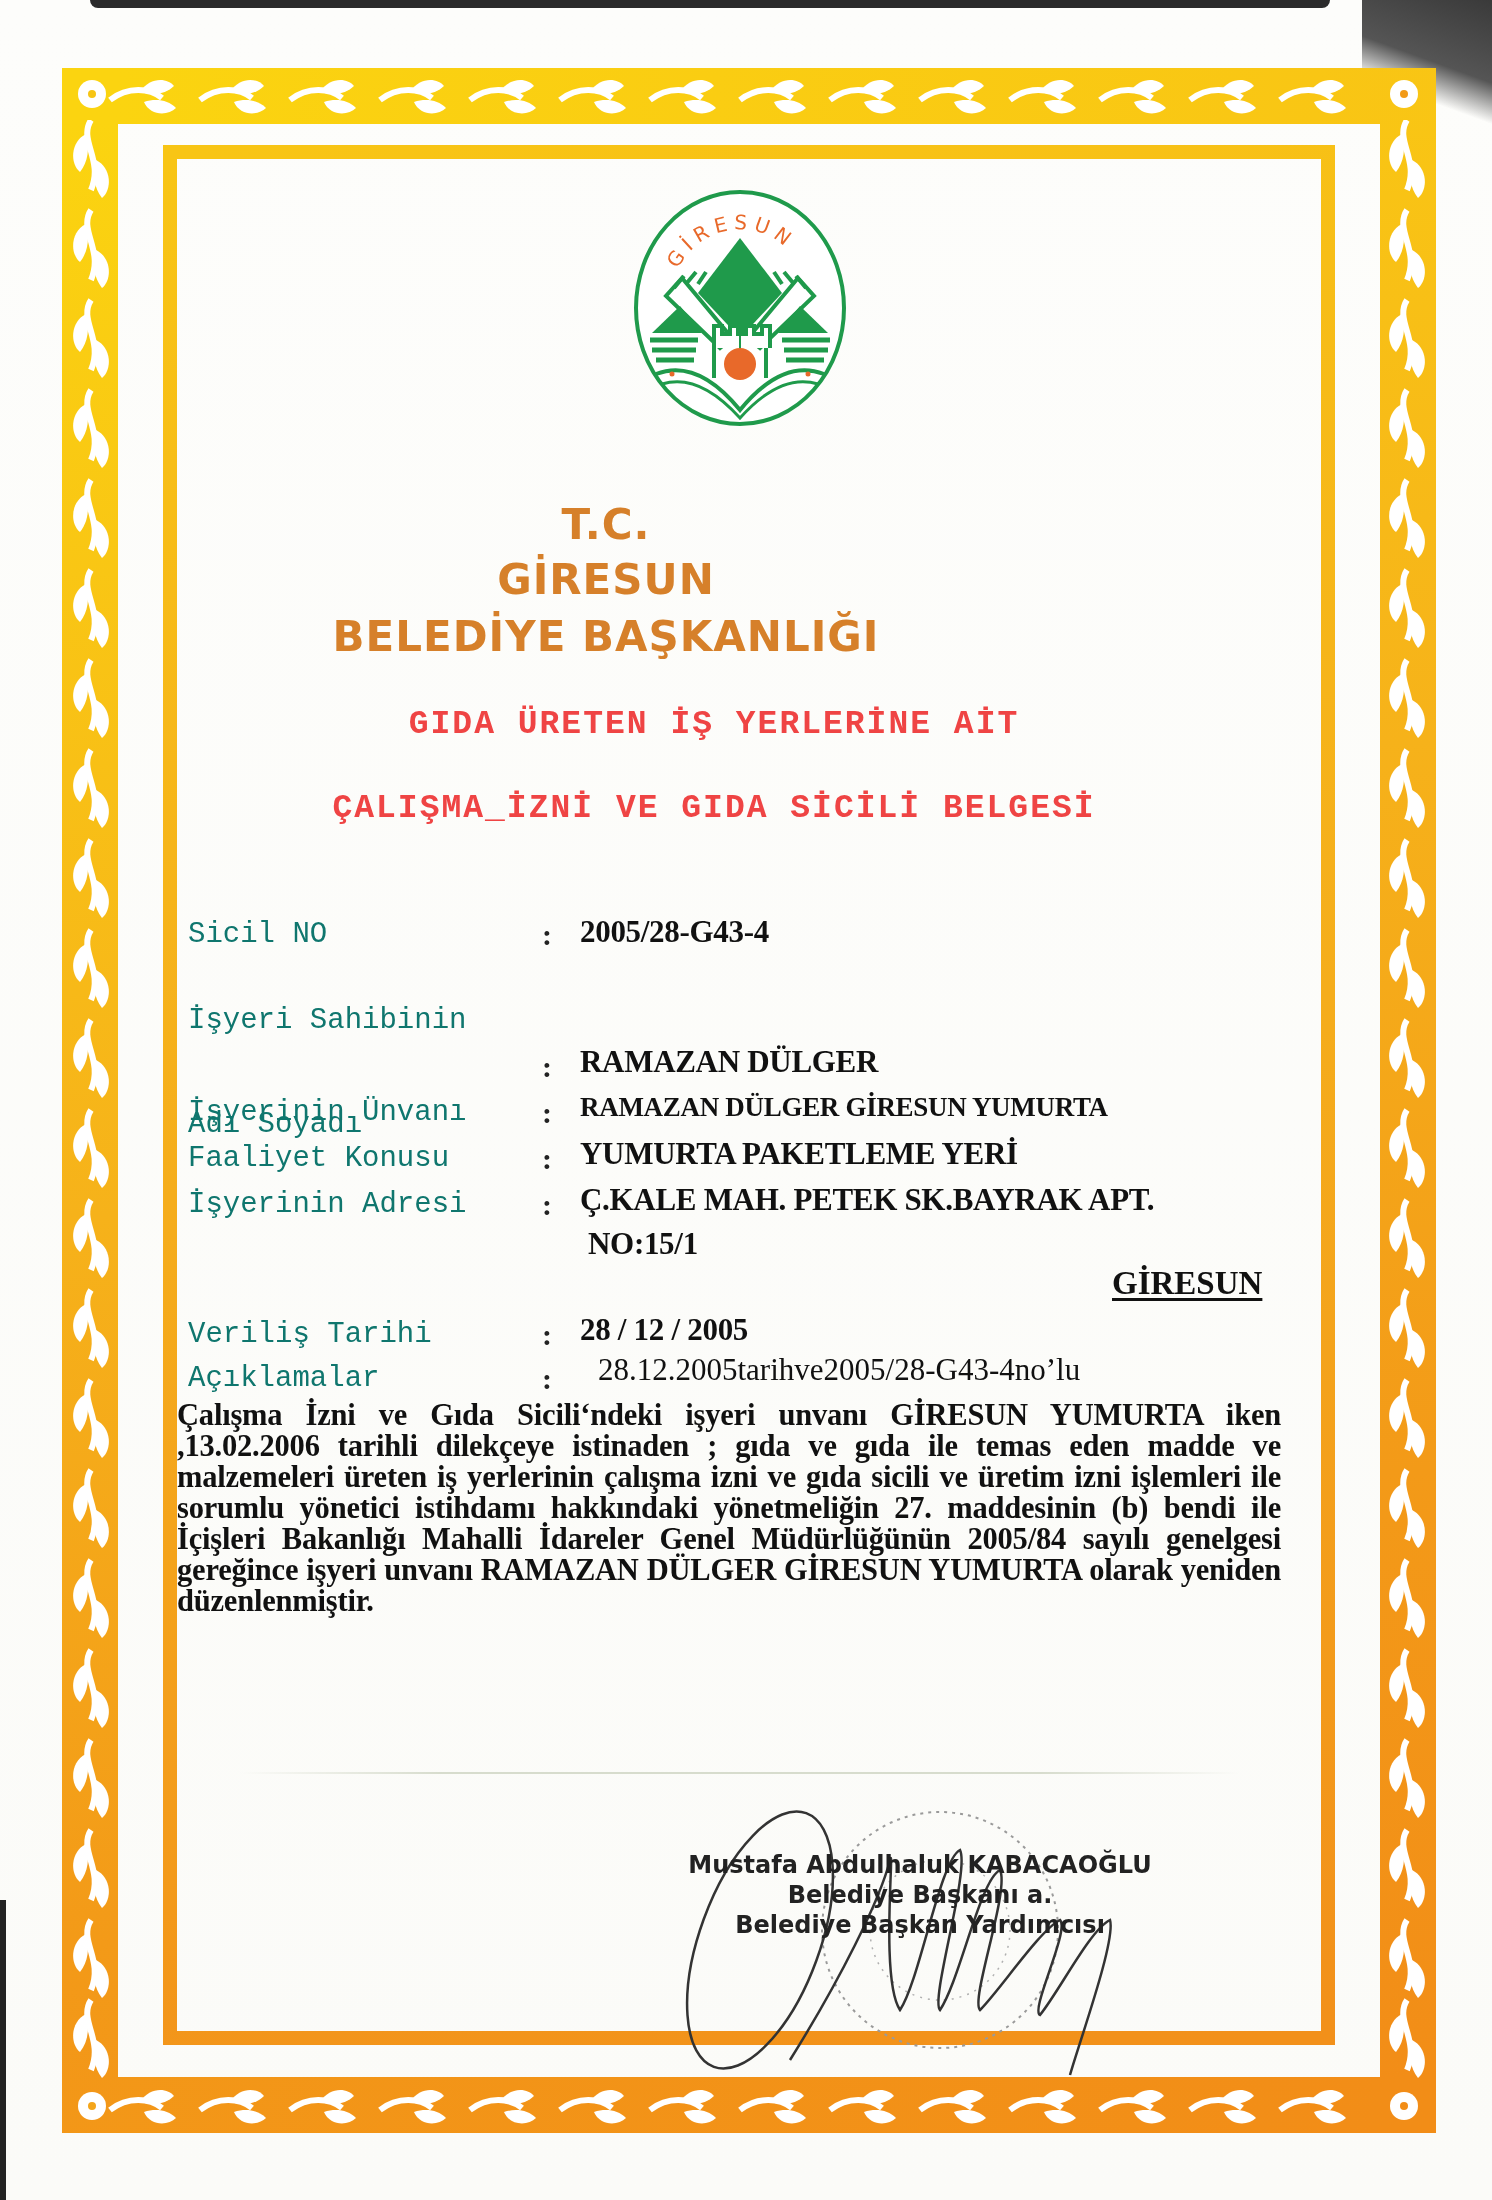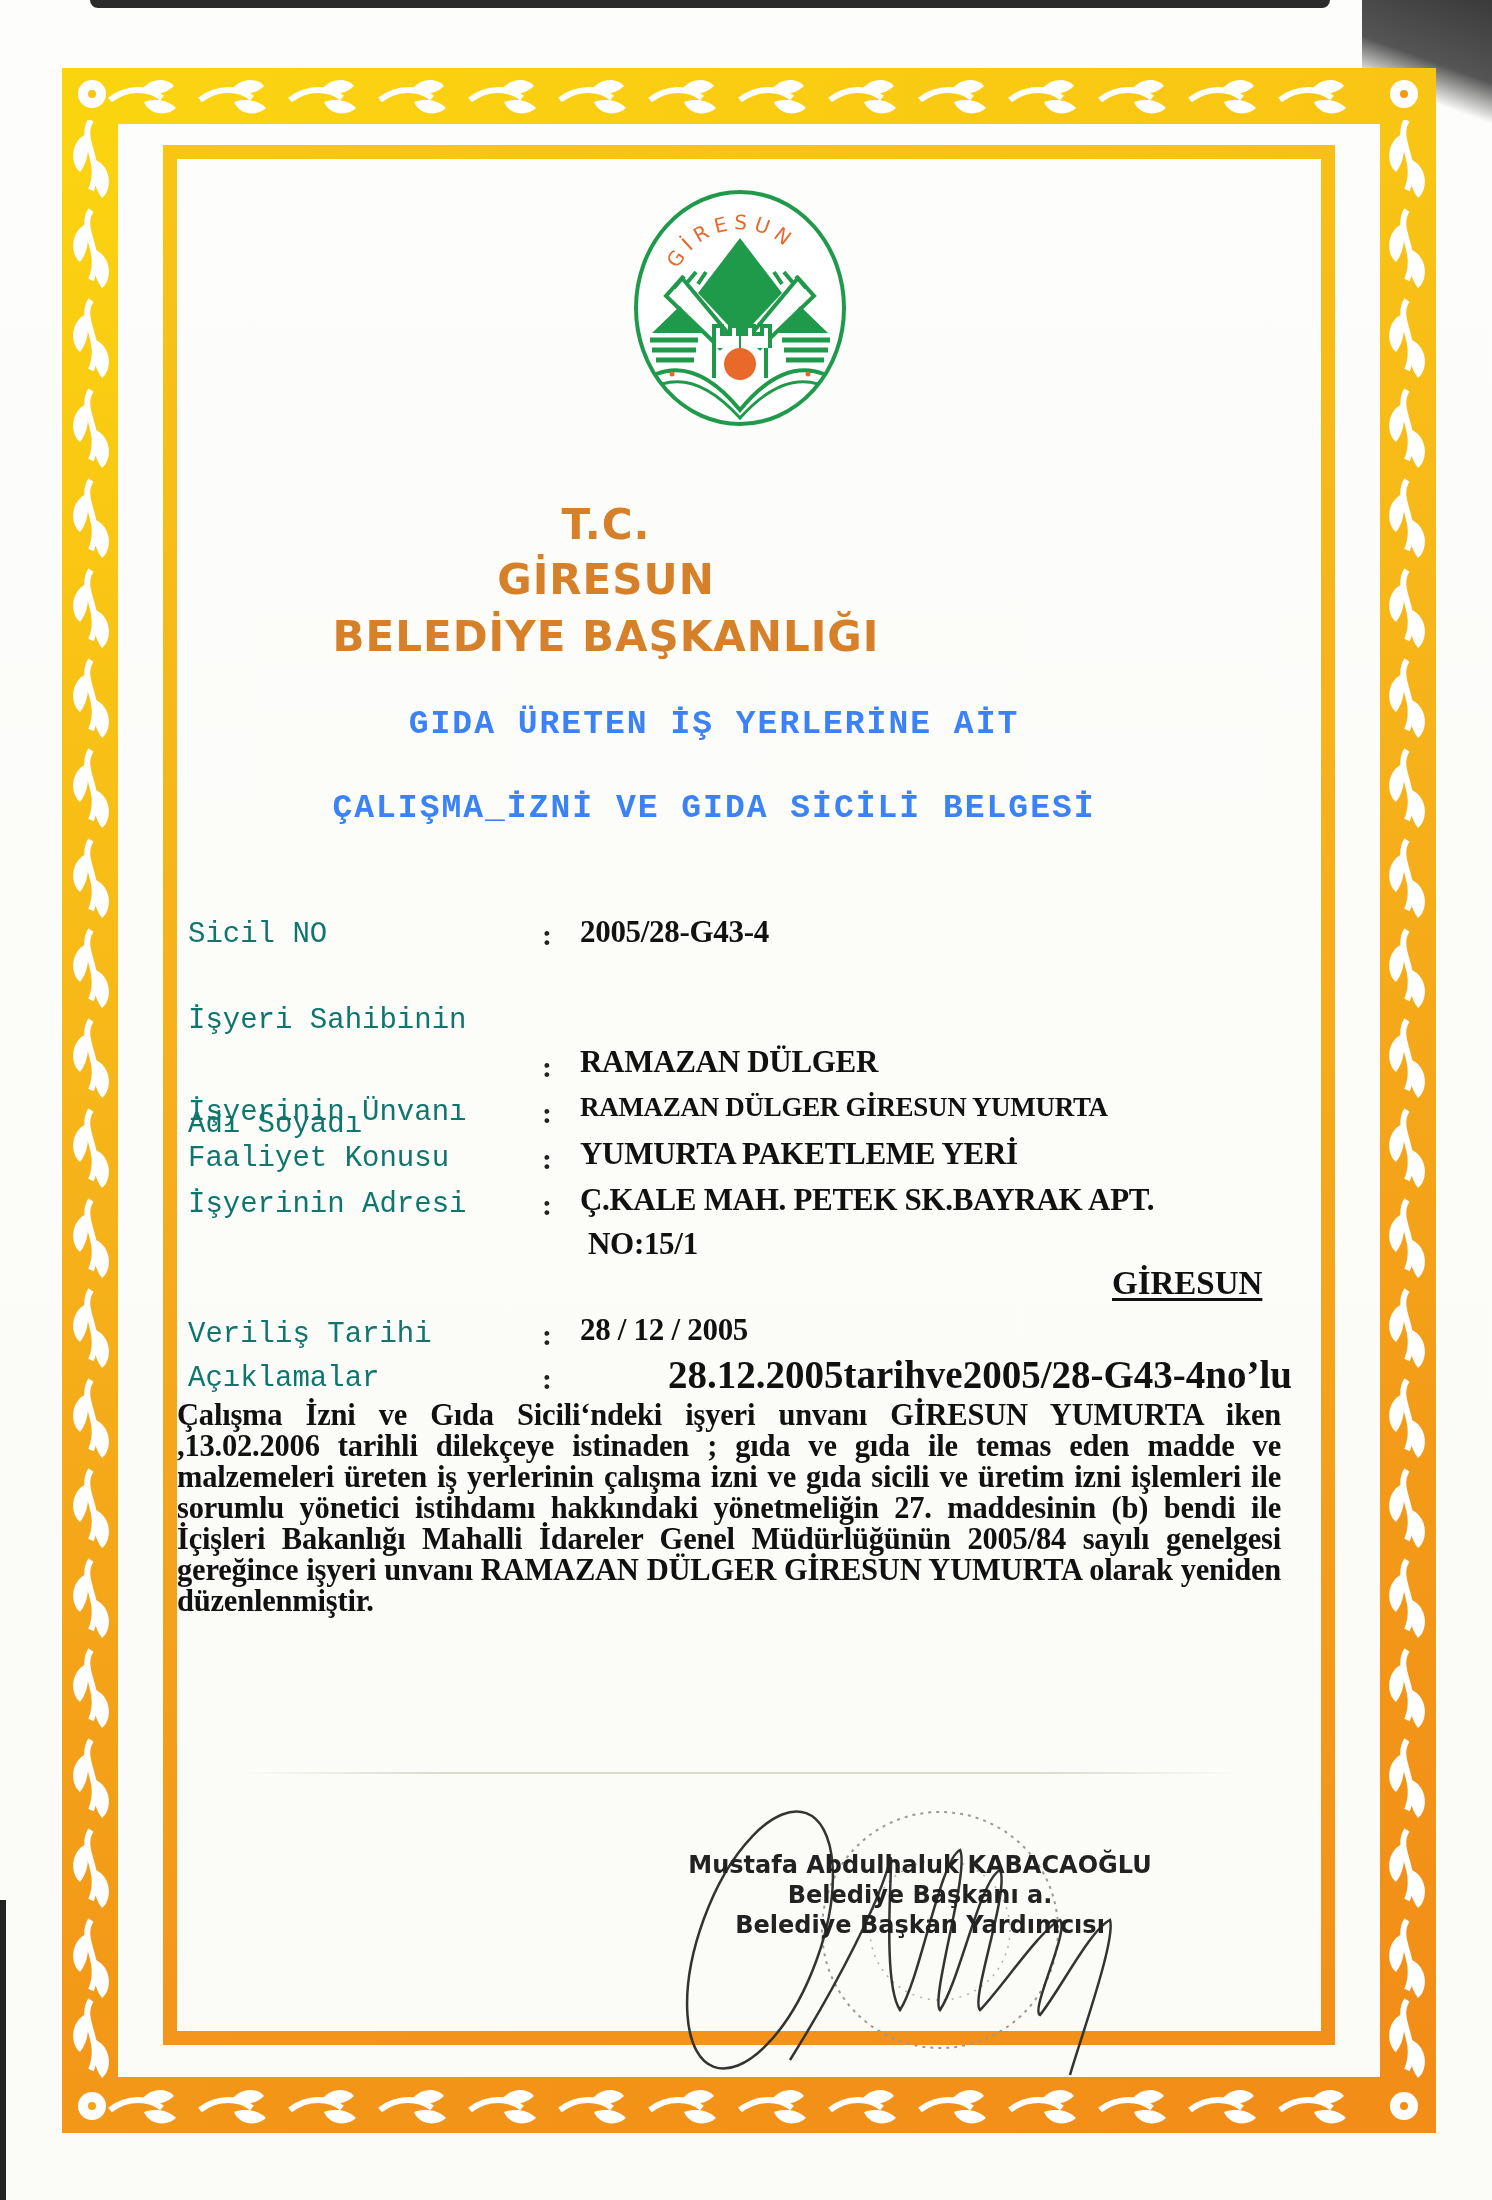--- a/index.html
+++ b/index.html
@@ -46,21 +46,21 @@
   .h-sans {
     position: absolute; left: 0; width: 1212px; text-align: center;
     font-family: "DejaVu Sans", sans-serif; font-weight: bold; color: #d6802a;
     letter-spacing: 1px;
   }
   .h1 { top: 500px; font-size: 42px; }
   .h2 { top: 555px; font-size: 42px; }
   .h3 { top: 612px; font-size: 42px; }
   .h-mono {
     position: absolute; left: 0; width: 1428px; text-align: center;
-    font-family: "Liberation Mono", monospace; font-weight: bold; color: #3b82f6;
+    font-family: "Liberation Mono", monospace; font-weight: bold; color: #ef4444;
     font-size: 33px; letter-spacing: 2px;
   }
   .h4 { top: 706px; }
   .h5 { top: 790px; }
   
   .field-label {
     position: absolute; left: 188px;
     font-family: "Liberation Mono", monospace; color: #0f766e; font-size: 29px;
   }
   .colon {
@@ -78,22 +78,22 @@
     font-size: 33px; text-decoration: underline; text-underline-offset: 4px;
   }
   .desc {
     position: absolute; left: 177px; top: 1392px; width: 1104px;
     font-family: "Liberation Serif", serif; font-weight: bold; color: #111;
     font-size: 30.5px; line-height: 31px; text-align: justify;
     text-align-last: left; letter-spacing: -0.2px;
   }
   .desc-first {
     position: absolute; left: 598px; top: 1352px; width: 694px;
-    font-family: "Liberation Serif", serif; font-weight: bold; color: #111;
-    font-size: 39px; display: flex; justify-content: flex-end;
+    font-family: "Liberation Serif", serif; font-weight: normal; color: #111;
+    font-size: 31px; display: flex; justify-content: flex-start;
   }
   .sig-line {
     position: absolute; left: 240px; top: 1772px; width: 1000px; height: 2px;
     background: linear-gradient(90deg, rgba(200,205,190,0) 0%, #d7dccd 20%, #d7dccd 80%, rgba(200,205,190,0) 100%);
   }
   .sig-block {
     position: absolute; left: 640px; top: 1850px; width: 560px; text-align: center;
     font-family: "DejaVu Sans", sans-serif; font-weight: bold; color: #222;
     font-size: 24px; line-height: 30px;
   }

